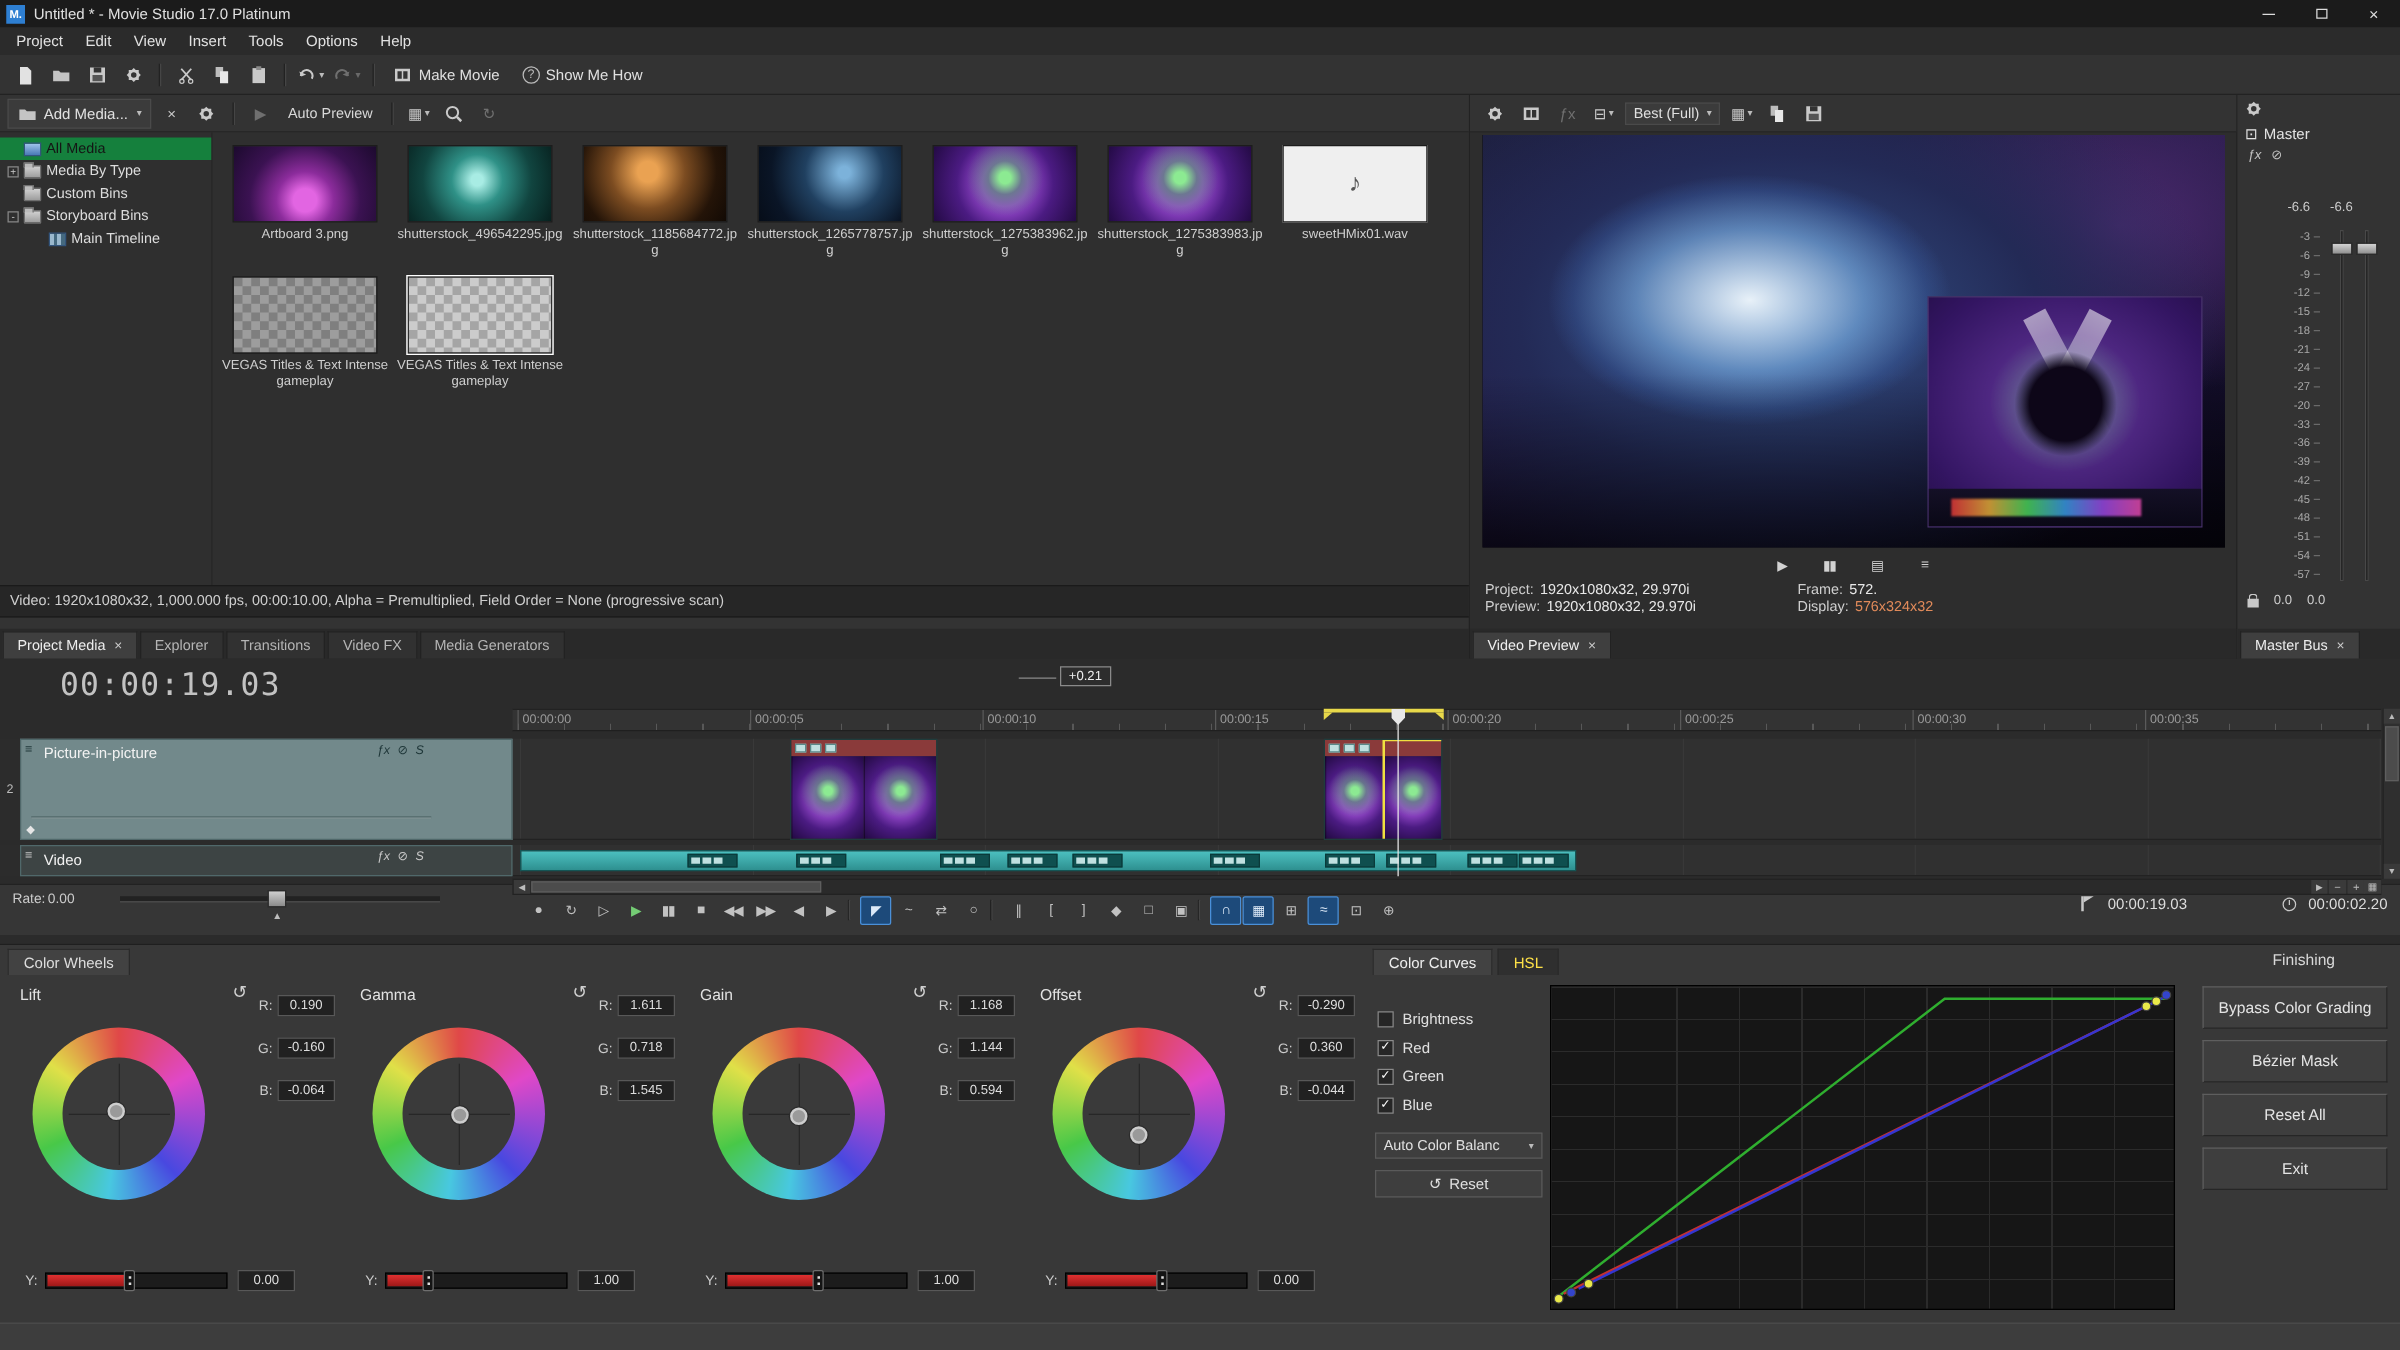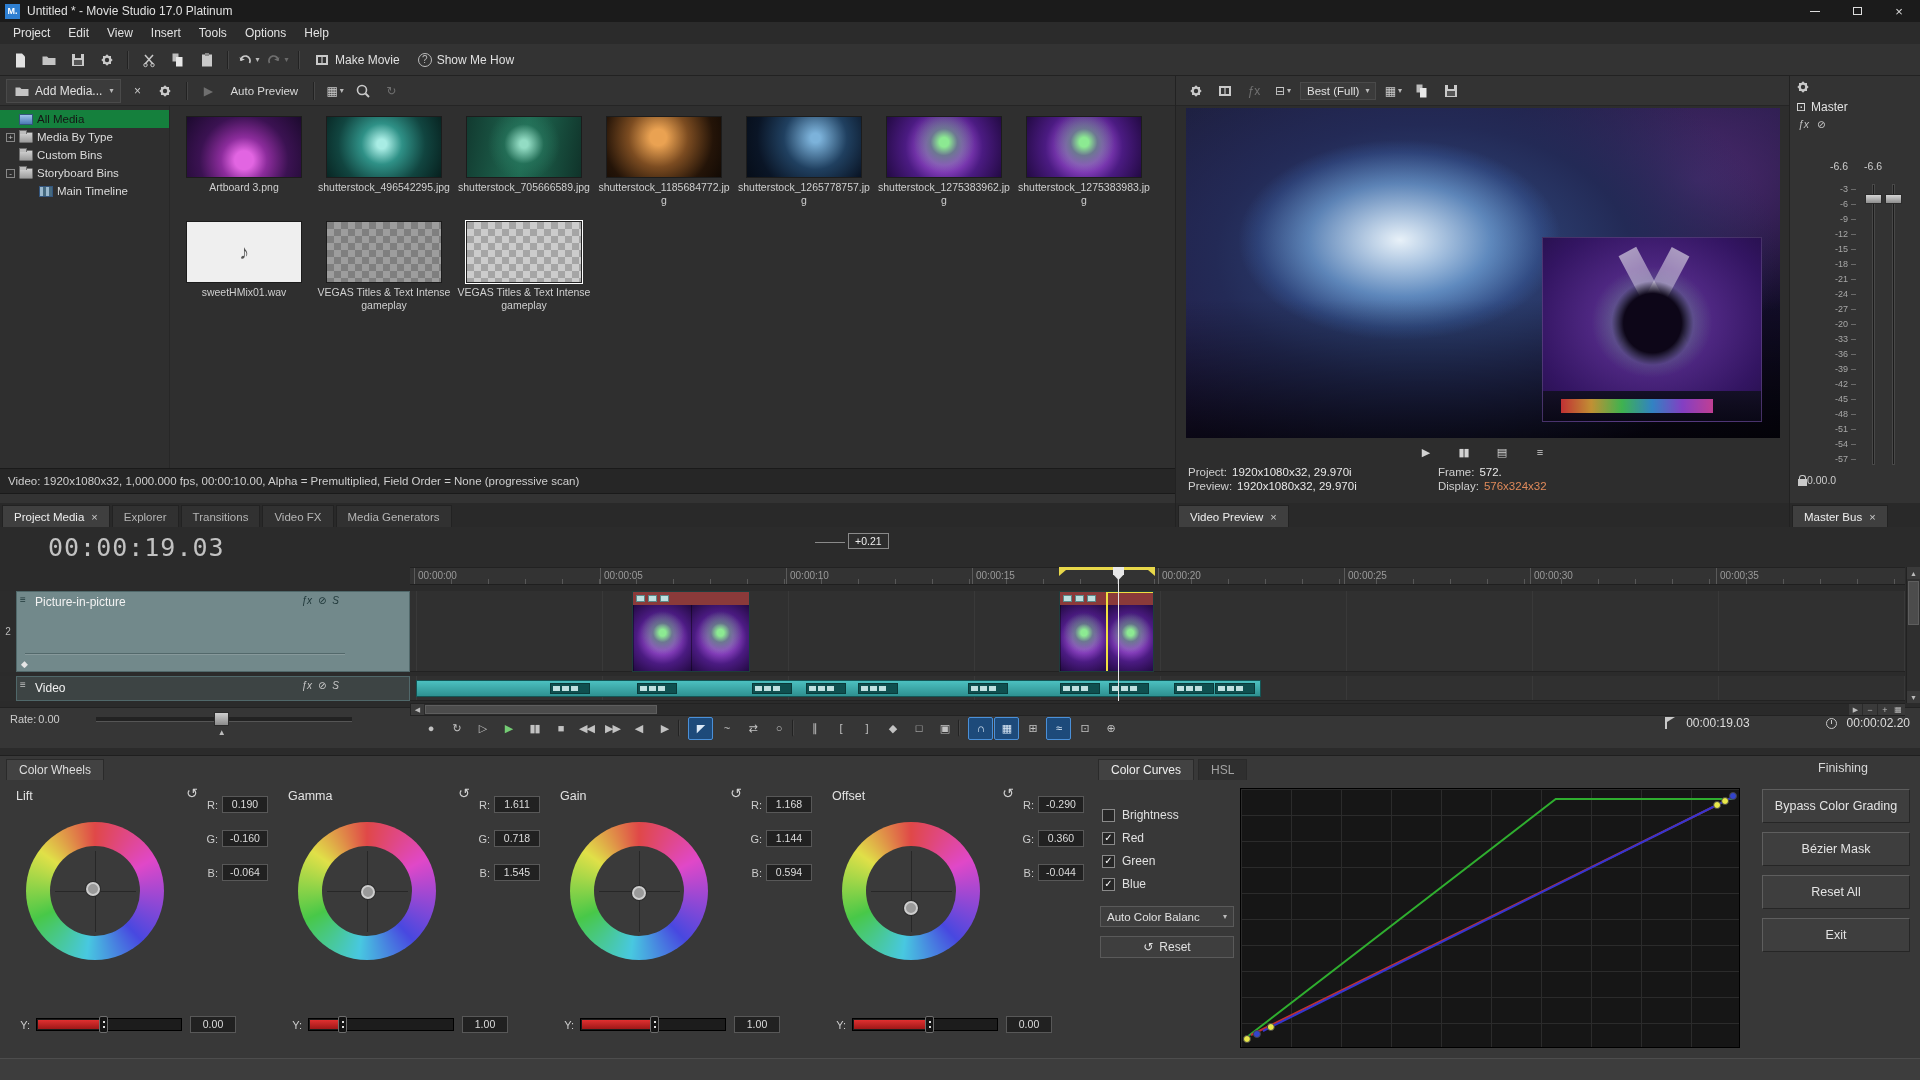--- a/index.html
+++ b/index.html
@@ -109,21 +109,21 @@
   #m-fxrow{position:absolute;left:8px;top:42px;display:flex;gap:8px;font-size:10.5px;color:#c2c2c2;font-style:italic}
   #m-values{position:absolute;left:40px;top:84px;display:flex;gap:16px;font-size:10.5px;color:#ccc}
   #m-scale{position:absolute;left:26px;top:106px;width:32px;display:flex;flex-direction:column}
   .mnum{height:15px;line-height:15px;font-size:9px;color:#a8a8a8;text-align:right;position:relative}
   .mnum::after{content:"";position:absolute;right:-8px;top:7px;width:5px;height:1px;background:#6a6a6a}
   #m-faders{position:absolute;left:72px;top:106px;width:46px;height:285px}
   .fgroove{position:absolute;top:2px;bottom:2px;width:3px;background:#1b1b1b;border:1px solid #484848}
   .fg1{left:10px}.fg2{left:30px}
   .fhandle{position:absolute;width:17px;height:10px;background:linear-gradient(#d4d4d4,#8e8e8e);border:1px solid #2b2b2b}
   .fh1{left:3px;top:12px}.fh2{left:23px;top:12px}
-  #m-bottom{position:absolute;left:8px;top:398px;display:flex;align-items:center;font-size:10.5px;color:#ccc}
+  #m-bottom{position:absolute;left:8px;top:398px;display:flex;align-items:center;gap:12px;font-size:10.5px;color:#ccc}
   .lockic{width:9px;height:7px;background:#c9c9c9;position:relative;margin-top:4px}
   .lockic::before{content:"";position:absolute;left:1px;top:-4px;width:5px;height:4px;border:1.5px solid #c9c9c9;border-bottom:none;border-radius:3px 3px 0 0}
 
   
   #timeline{position:absolute;left:0;top:527px;width:1920px;height:228px;background:#2b2b2b}
   #tl-time{position:absolute;left:48px;top:6px;font-family:"DejaVu Sans Mono",monospace;font-size:25px;letter-spacing:1px;color:#c2c2c2}
   #tl-tooltip{position:absolute;left:848px;top:6px;background:#2d2d2d;border:1px solid #8a8a8a;padding:1px 6px;font-size:10.5px;color:#eee;z-index:7}
   #tl-tooltip::before{content:"";position:absolute;left:-34px;top:8px;width:30px;height:1px;background:#8a8a8a}
   #tl-ruler{position:absolute;left:410px;right:15px;top:40px;height:18px;background:#333;border-top:1px solid #222;border-bottom:1px solid #1f1f1f;display:flex;padding-left:4px;overflow:hidden;
     background-image:repeating-linear-gradient(90deg,#585858 0 1px,transparent 1px 37px);background-size:100% 5px;background-position:4px 100%;background-repeat:no-repeat}
@@ -208,21 +208,21 @@
   .rgb-row{display:flex;align-items:center;gap:4px;margin-bottom:17px;height:17px}
   .rgb-l{width:16px;text-align:right;font-size:11px;color:#ccc}
   .valbox{display:inline-block;width:46px;height:17px;background:#212121;border:1px solid #585858;color:#ddd;font-size:10.5px;text-align:center;line-height:15px}
   .yrow{position:absolute;left:10px;top:232px;display:flex;align-items:center;gap:6px}
   .yslider{position:relative;width:146px;height:13px;background:#1c1c1c;border:1px solid #000;display:inline-block}
   .yfill{position:absolute;left:1px;top:1px;bottom:1px;width:var(--f,40%);background:linear-gradient(#e03030,#9e1818)}
   .yhandle{position:absolute;top:-3px;left:calc(var(--f,40%) - 4px);width:9px;height:17px;background:#141414;border:1px solid #6e6e6e;border-radius:2px}
   .yhandle::before{content:"";position:absolute;left:3px;top:4px;width:2px;height:2px;background:#ddd;box-shadow:0 5px 0 #ddd}
   .ybox{margin-left:2px}
   #curves-tabs{position:absolute;left:1098px;top:3px;display:flex;gap:4px}
-  .ctab{padding:3px 12px;background:#2f2f2f;color:#a3a3a3;font-size:12px;border:1px solid #2a2a2a;border-bottom:none}
+  .ctab{padding:3px 12px;background:#2f2f2f;color:#fde047;font-size:12px;border:1px solid #2a2a2a;border-bottom:none}
   .ctab.active{background:#424242;color:#eee}
   #curve-channels{position:absolute;left:1102px;top:52px;display:flex;flex-direction:column;gap:9px}
   .chan{display:flex;align-items:center;gap:7px;font-size:12px;color:#e0e0e0}
   .cb{width:13px;height:13px;background:#262626;border:1px solid #8a8a8a;display:flex;align-items:center;justify-content:center}
   .cb .mark{visibility:hidden;font-size:10px;color:#fff;line-height:1}
   .cb.checked .mark{visibility:visible}
   #autocolor{position:absolute;left:1100px;top:150px;width:134px;height:21px;background:#3e3e3e;border:1px solid #5a5a5a;display:flex;align-items:center;justify-content:space-between;padding:0 6px;font-size:11.5px;color:#e0e0e0}
   #curve-reset{position:absolute;left:1100px;top:180px;width:134px;height:22px;background:#3e3e3e;border:1px solid #5a5a5a;display:flex;align-items:center;justify-content:center;gap:6px;font-size:12px;color:#e0e0e0}
   #curveplot{position:absolute;left:1240px;top:32px;width:500px;height:260px;background:#161616;border:1px solid #000;
     background-image:repeating-linear-gradient(90deg,#2b2b2b 0 1px,transparent 1px 50px),repeating-linear-gradient(180deg,#2b2b2b 0 1px,transparent 1px 26px)}
@@ -457,26 +457,20 @@
           </div>
 
           <div class="mtile">
             <div class="mthumb v-cave">
               
             </div>
             <div class="mlabel">shutterstock_496542295.jpg</div>
           </div>
 
 
-          <div class="mtile">
-            <div class="mthumb v-arcade">
-              
-            </div>
-            <div class="mlabel">shutterstock_705666589.jpg</div>
-          </div>
 
           <div class="mtile">
             <div class="mthumb v-maze">
               
             </div>
             <div class="mlabel">shutterstock_1185684772.jpg</div>
           </div>
 
           <div class="mtile">
             <div class="mthumb v-night">

